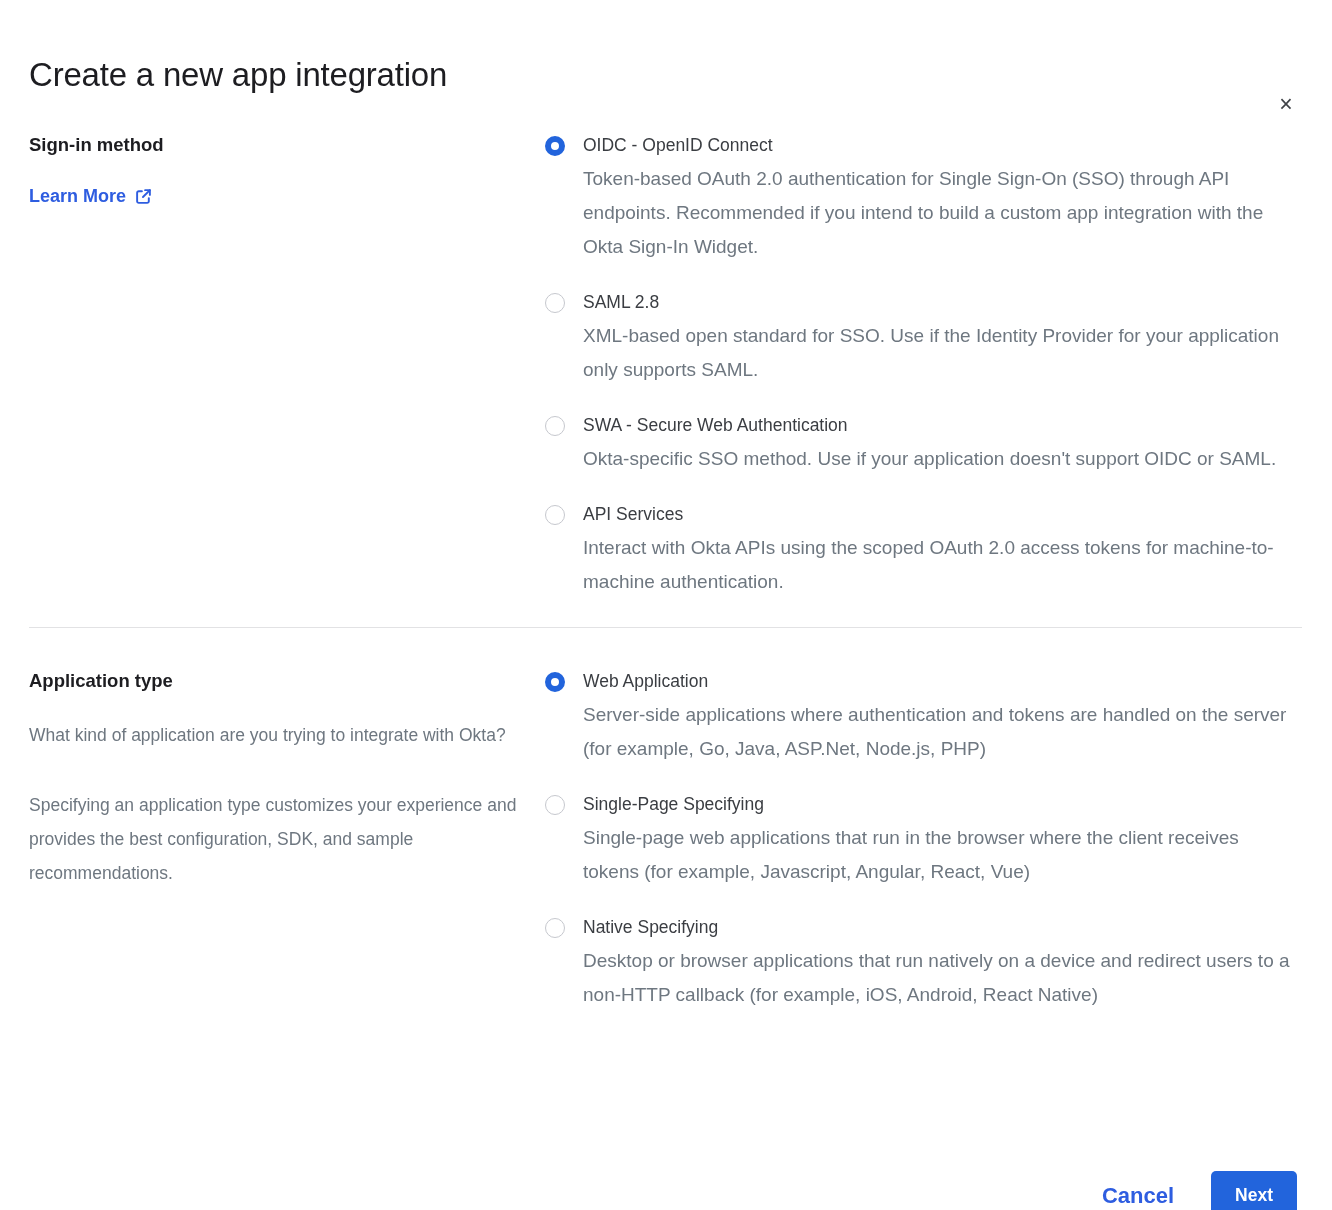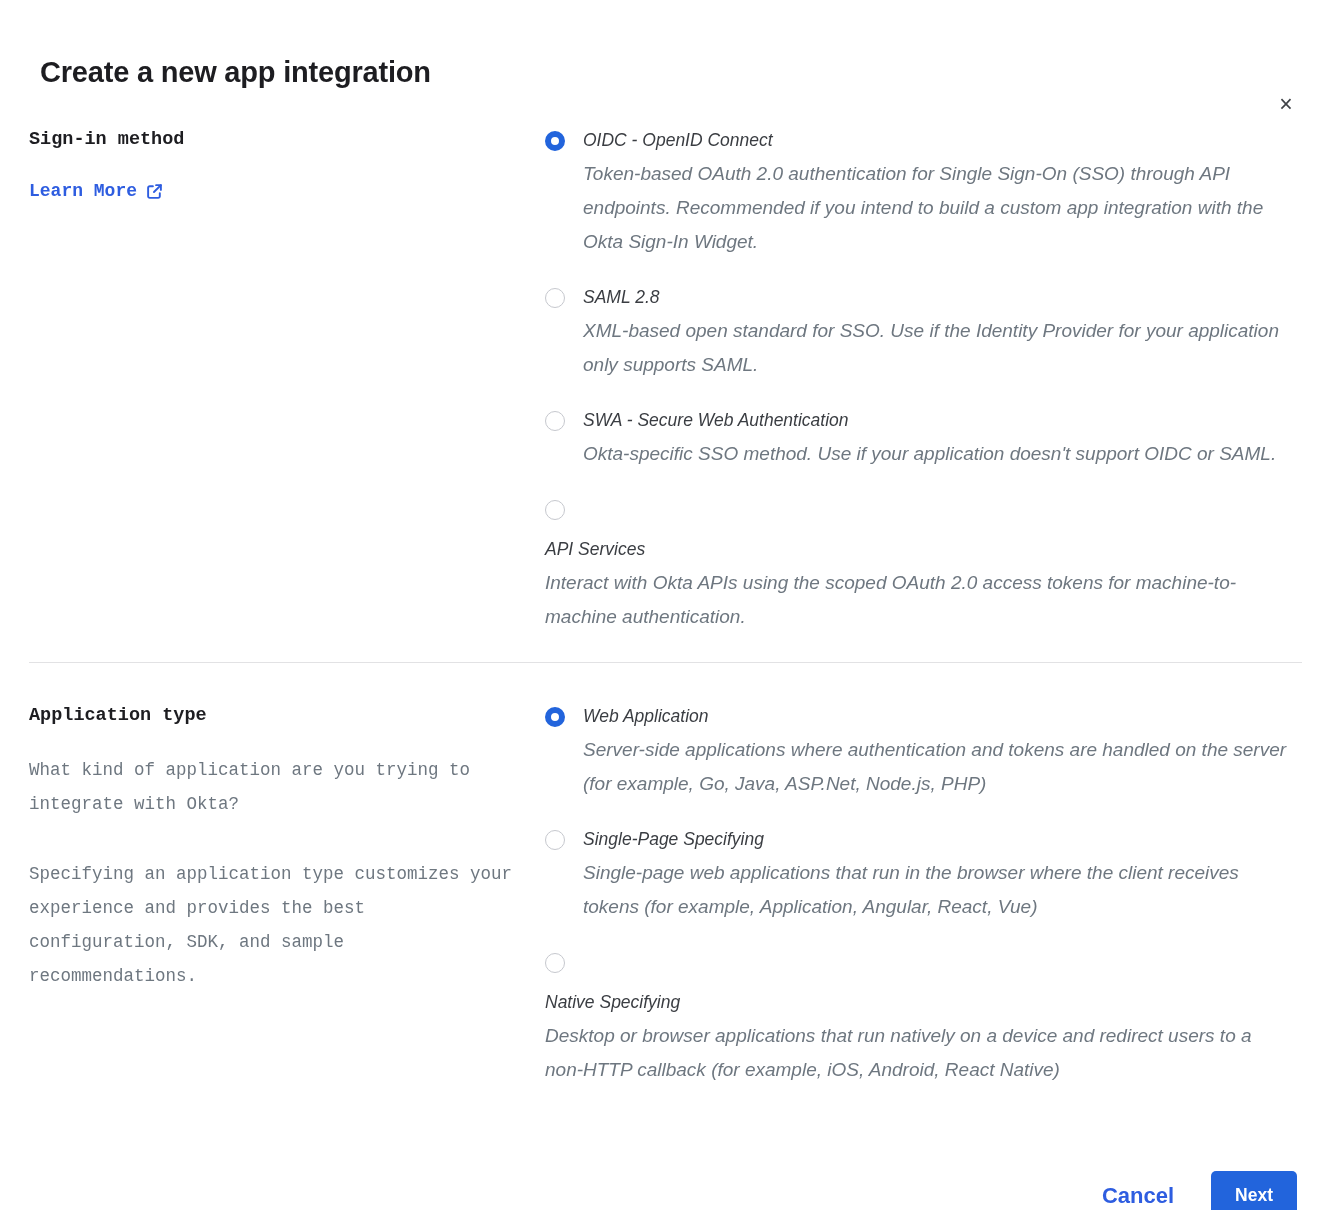--- a/index.html
+++ b/index.html
@@ -23,31 +23,31 @@
 
   .close-btn {
     position: absolute; top: 34px; right: 32px;
     width: 28px; height: 28px;
     background: none; border: none; cursor: pointer;
     font-size: 23px; line-height: 28px; color: #3f4247;
     font-family: "Liberation Sans", sans-serif;
   }
 
   h1.dialog-title {
-    margin: 56px 0 0 40px;
-    font-size: 29px; font-weight: 700; letter-spacing: -0.2px;
+    margin: 56px 0 0 29px;
+    font-size: 33px; font-weight: 400; letter-spacing: -0.2px;
     color: var(--text-dark);
   }
 
   .section {
     display: flex;
     padding: 0 35px 0 29px;
     margin-top: 40px;
   }
-  .section .left-col { width: 516px; flex-shrink: 0; font-family: Liberation Mono, monospace; }
+  .section .left-col { width: 516px; flex-shrink: 0; }
   .section .right-col { flex: 1; }
 
   h2.group-label {
     font-size: 18.5px; font-weight: 700; color: var(--text-dark);
     line-height: 22px;
   }
 
   .learn-more {
     margin-top: 30px;
     display: inline-flex; align-items: center; gap: 9px;
@@ -59,23 +59,22 @@
   .left-para {
     font-size: 17.5px; line-height: 34px; color: var(--text-body);
     max-width: 492px;
   }
   .left-para.first { margin-top: 26px; }
   .left-para.second { margin-top: 36px; }
 
   .option {
     display: flex; align-items: flex-start; gap: 18px;
     margin-bottom: 27px;
-    font-style: italic;
-  }
-  .option:last-child { margin-bottom: 0; flex-direction: column; }
+  }
+  .option:last-child { margin-bottom: 0; }
 
   .radio {
     width: 20px; height: 20px; border-radius: 50%;
     background: #ffffff;
     border: 1.5px solid #c6c8ce;
     flex-shrink: 0;
     margin-top: 2px;
     cursor: pointer;
   }
   .radio.selected {
@@ -191,21 +190,21 @@
         <div>
           <div class="option-label">Web Application</div>
           <div class="option-desc">Server-side applications where authentication and tokens are handled on the server (for example, Go, Java, ASP.Net, Node.js, PHP)</div>
         </div>
       </div>
 
       <div class="option">
         <span class="radio" role="radio" aria-checked="false"></span>
         <div>
           <div class="option-label">Single-Page Specifying</div>
-          <div class="option-desc">Single-page web applications that run in the browser where the client receives tokens (for example, Application, Angular, React, Vue)</div>
+          <div class="option-desc">Single-page web applications that run in the browser where the client receives tokens (for example, Javascript, Angular, React, Vue)</div>
         </div>
       </div>
 
       <div class="option">
         <span class="radio" role="radio" aria-checked="false"></span>
         <div>
           <div class="option-label">Native Specifying</div>
           <div class="option-desc">Desktop or browser applications that run natively on a device and redirect users to a non-HTTP callback (for example, iOS, Android, React Native)</div>
         </div>
       </div>

